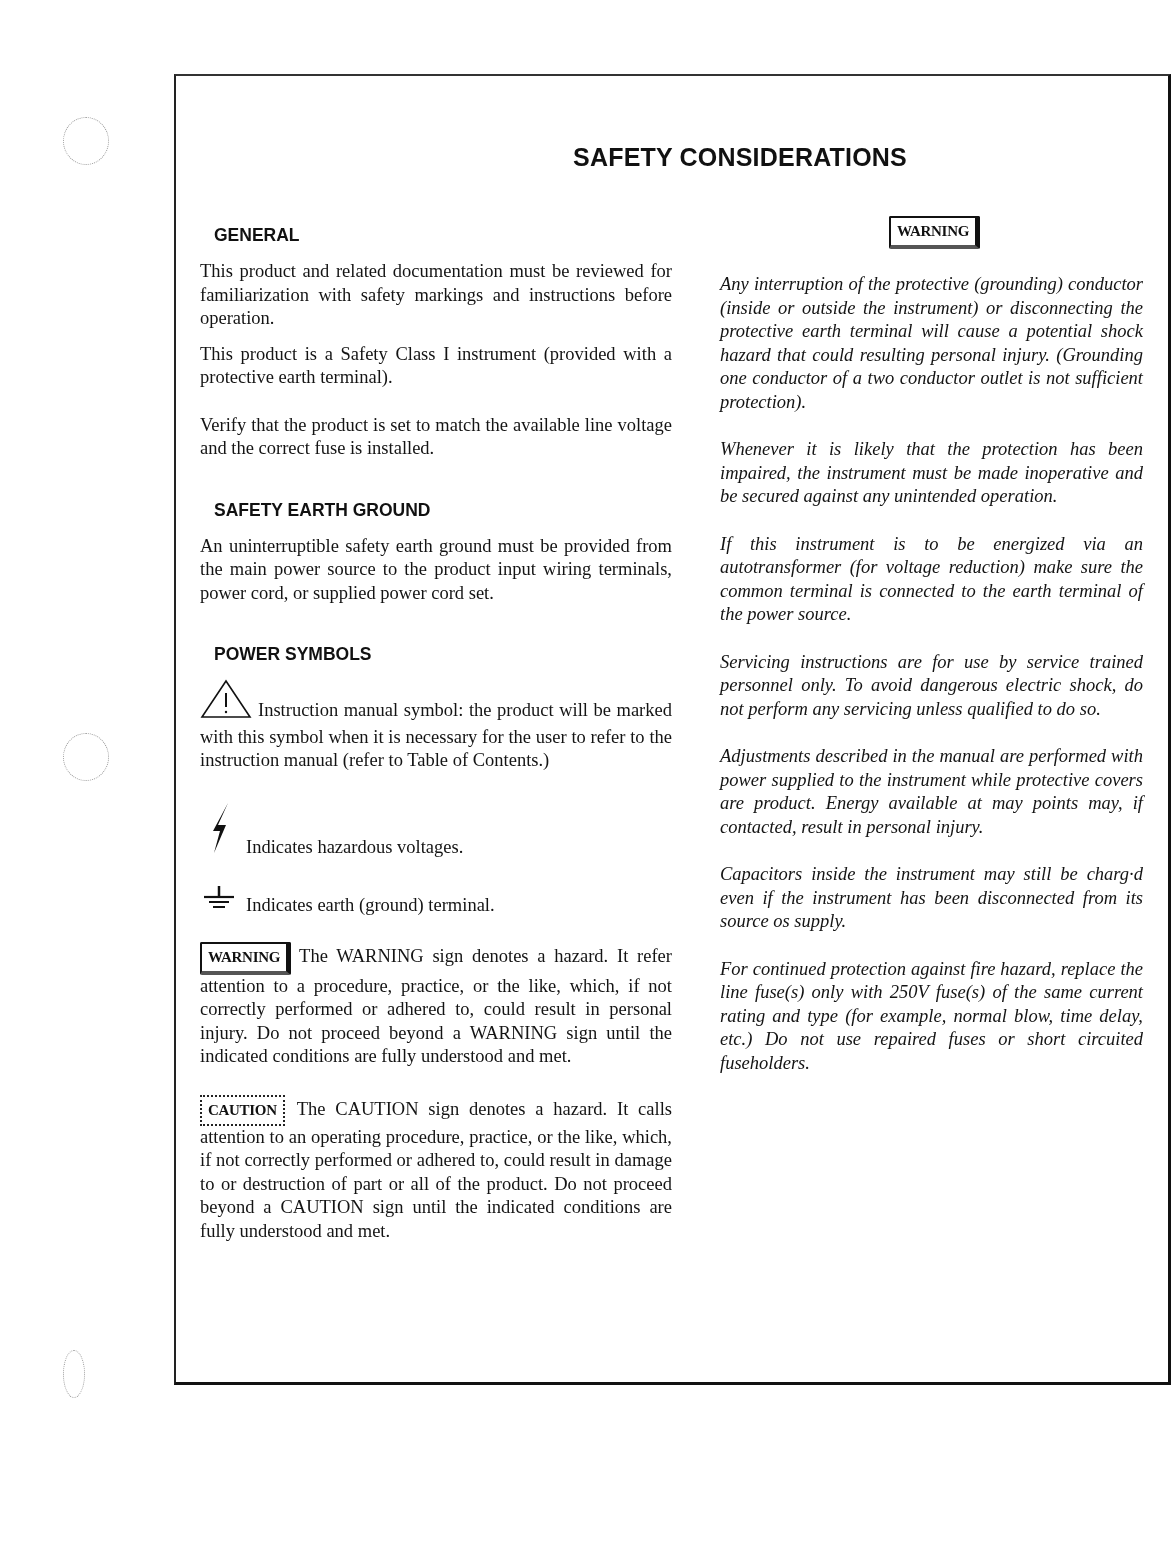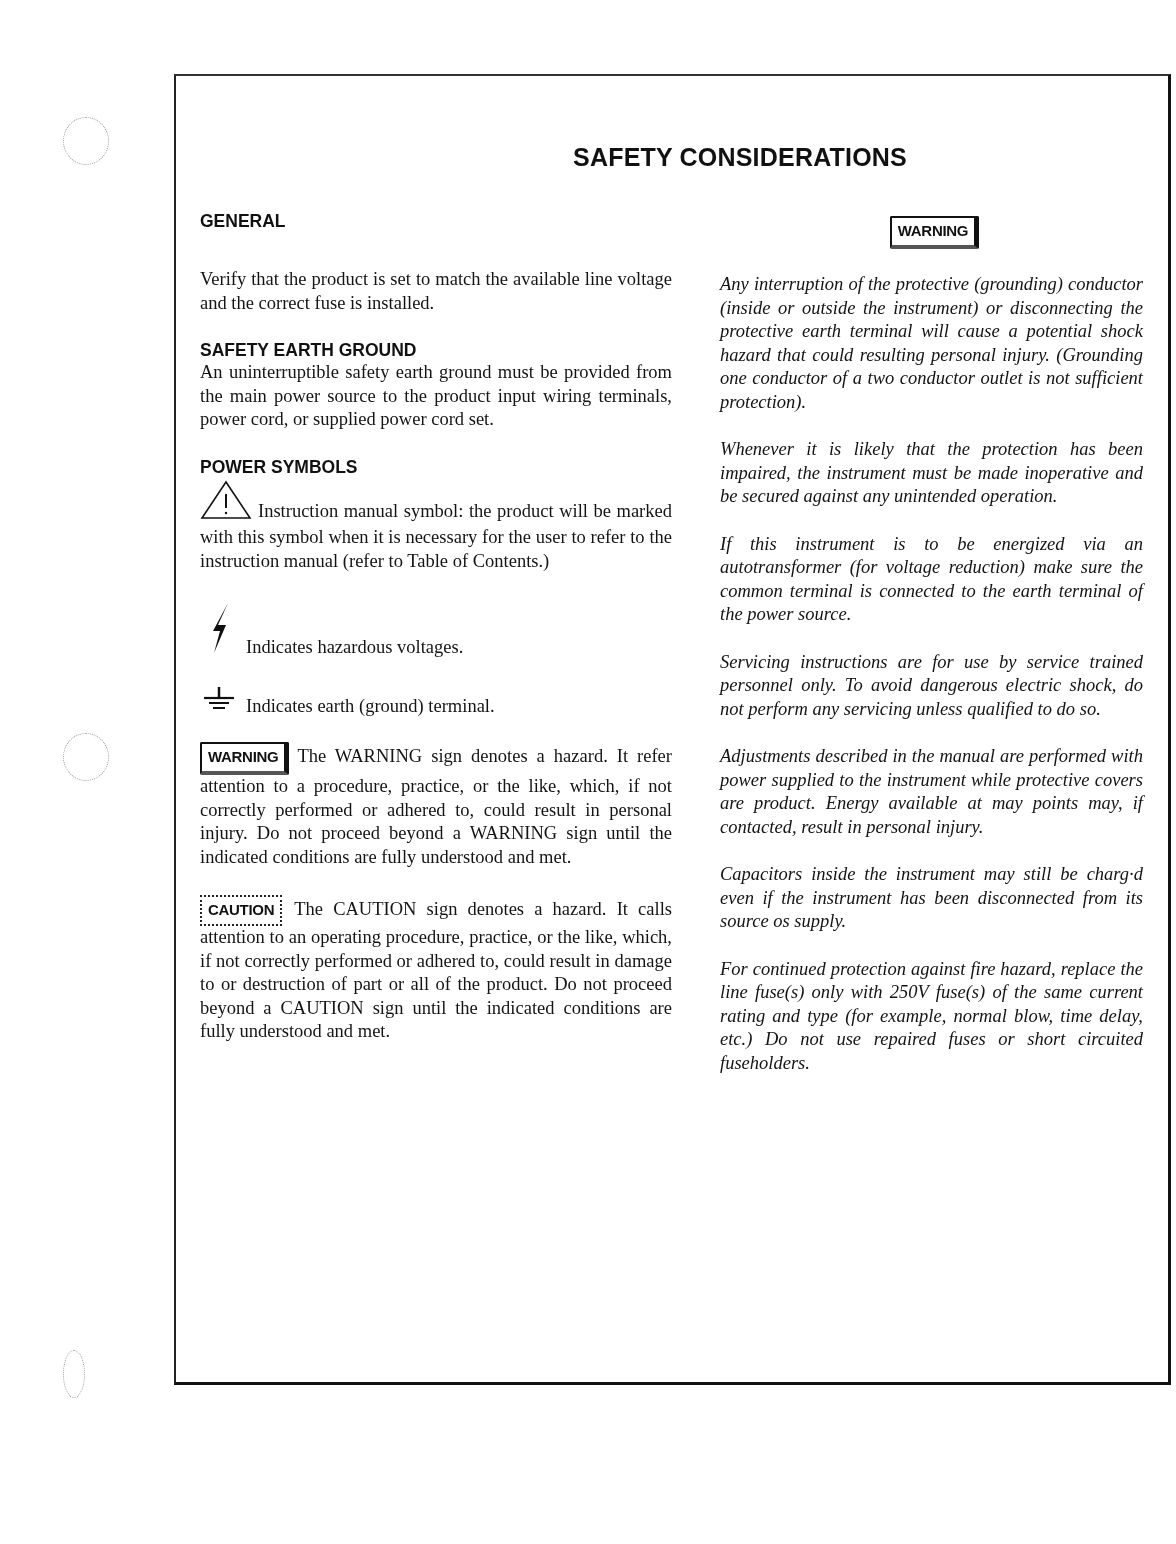--- a/index.html
+++ b/index.html
@@ -8,26 +8,26 @@
   .frame {
     position:absolute; left:174px; top:74px; width:992px; height:1306px;
     border-left:2px solid #222; border-top:2px solid #333; border-right:3px solid #111; border-bottom:3px solid #111;
   }
   .title {
     position:absolute; left:174px; width:1132px; top:143px; text-align:center;
     font-family:"Liberation Sans", sans-serif; font-weight:bold; font-size:25px; letter-spacing:0.2px; color:#111;
   }
   .col-left { position:absolute; left:200px; top:210px; width:472px; font-family:"Liberation Serif", serif; font-size:18.5px; line-height:23.5px; }
   .col-right { position:absolute; left:720px; top:210px; width:423px; font-family:"Liberation Serif", serif; font-style:italic; font-size:18.5px; line-height:23.5px; }
-  .h { font-family:"Liberation Sans", sans-serif; font-weight:bold; font-size:17.5px; line-height:22px; margin:0; color:#111; }
+  .h { font-family:"Liberation Sans", sans-serif; font-weight:bold; font-size:17.5px; line-height:22px; margin:14px; color:#111; }
   p { margin:0; text-align:justify; }
   .gap-s { height:12px; }
   .gap-l { height:24px; }
   .badge {
-    display:inline-block; font-family:Liberation Sans, sans-serif; font-weight:bold; font-size:15px; line-height:18px;
+    display:inline-block; font-family:Liberation Serif, serif; font-weight:bold; font-size:15px; line-height:18px;
     padding:4px 6px 5px 6px; color:#111; letter-spacing:-0.3px; vertical-align:baseline;
   }
   .badge.warning { border:2px solid #111; border-right:5px solid #111; border-bottom:4px solid #555; border-radius:2px; }
   .badge.caution { border:2px dotted #222; }
   .sym-row { display:flex; align-items:flex-end;text-align:right; }
   .sym { display:inline-block; flex:none; }
   .right-badge-wrap { text-align:center; margin-left:6px; }
 </style>
 </head>
 <body>
@@ -36,21 +36,23 @@
 <div class="hole" style="left:63px;top:733px;width:44px;height:46px;"></div>
 <div class="hole" style="left:63px;top:1350px;width:20px;height:46px;"></div>
 
 <div class="frame"></div>
 
 <h1 class="title" style="margin:0;">SAFETY CONSIDERATIONS</h1>
 
 <div class="col-left">
   <section>
     <h2 class="h">GENERAL</h2>
+    <p>This product and related documentation must be reviewed for familiarization with safety markings and instructions before operation.</p>
     <div class="gap-s"></div>
+    <p>This product is a Safety Class I instrument (provided with a protective earth terminal).</p>
   </section>
   <div class="gap-l"></div>
   <section>
     <p>Verify that the product is set to match the available line voltage and the correct fuse is installed.</p>
   </section>
   <div class="gap-l"></div>
   <section>
     <h2 class="h">SAFETY EARTH GROUND</h2>
     <p>An uninterruptible safety earth ground must be provided from the main power source to the product input wiring terminals, power cord, or supplied power cord set.</p>
   </section>

